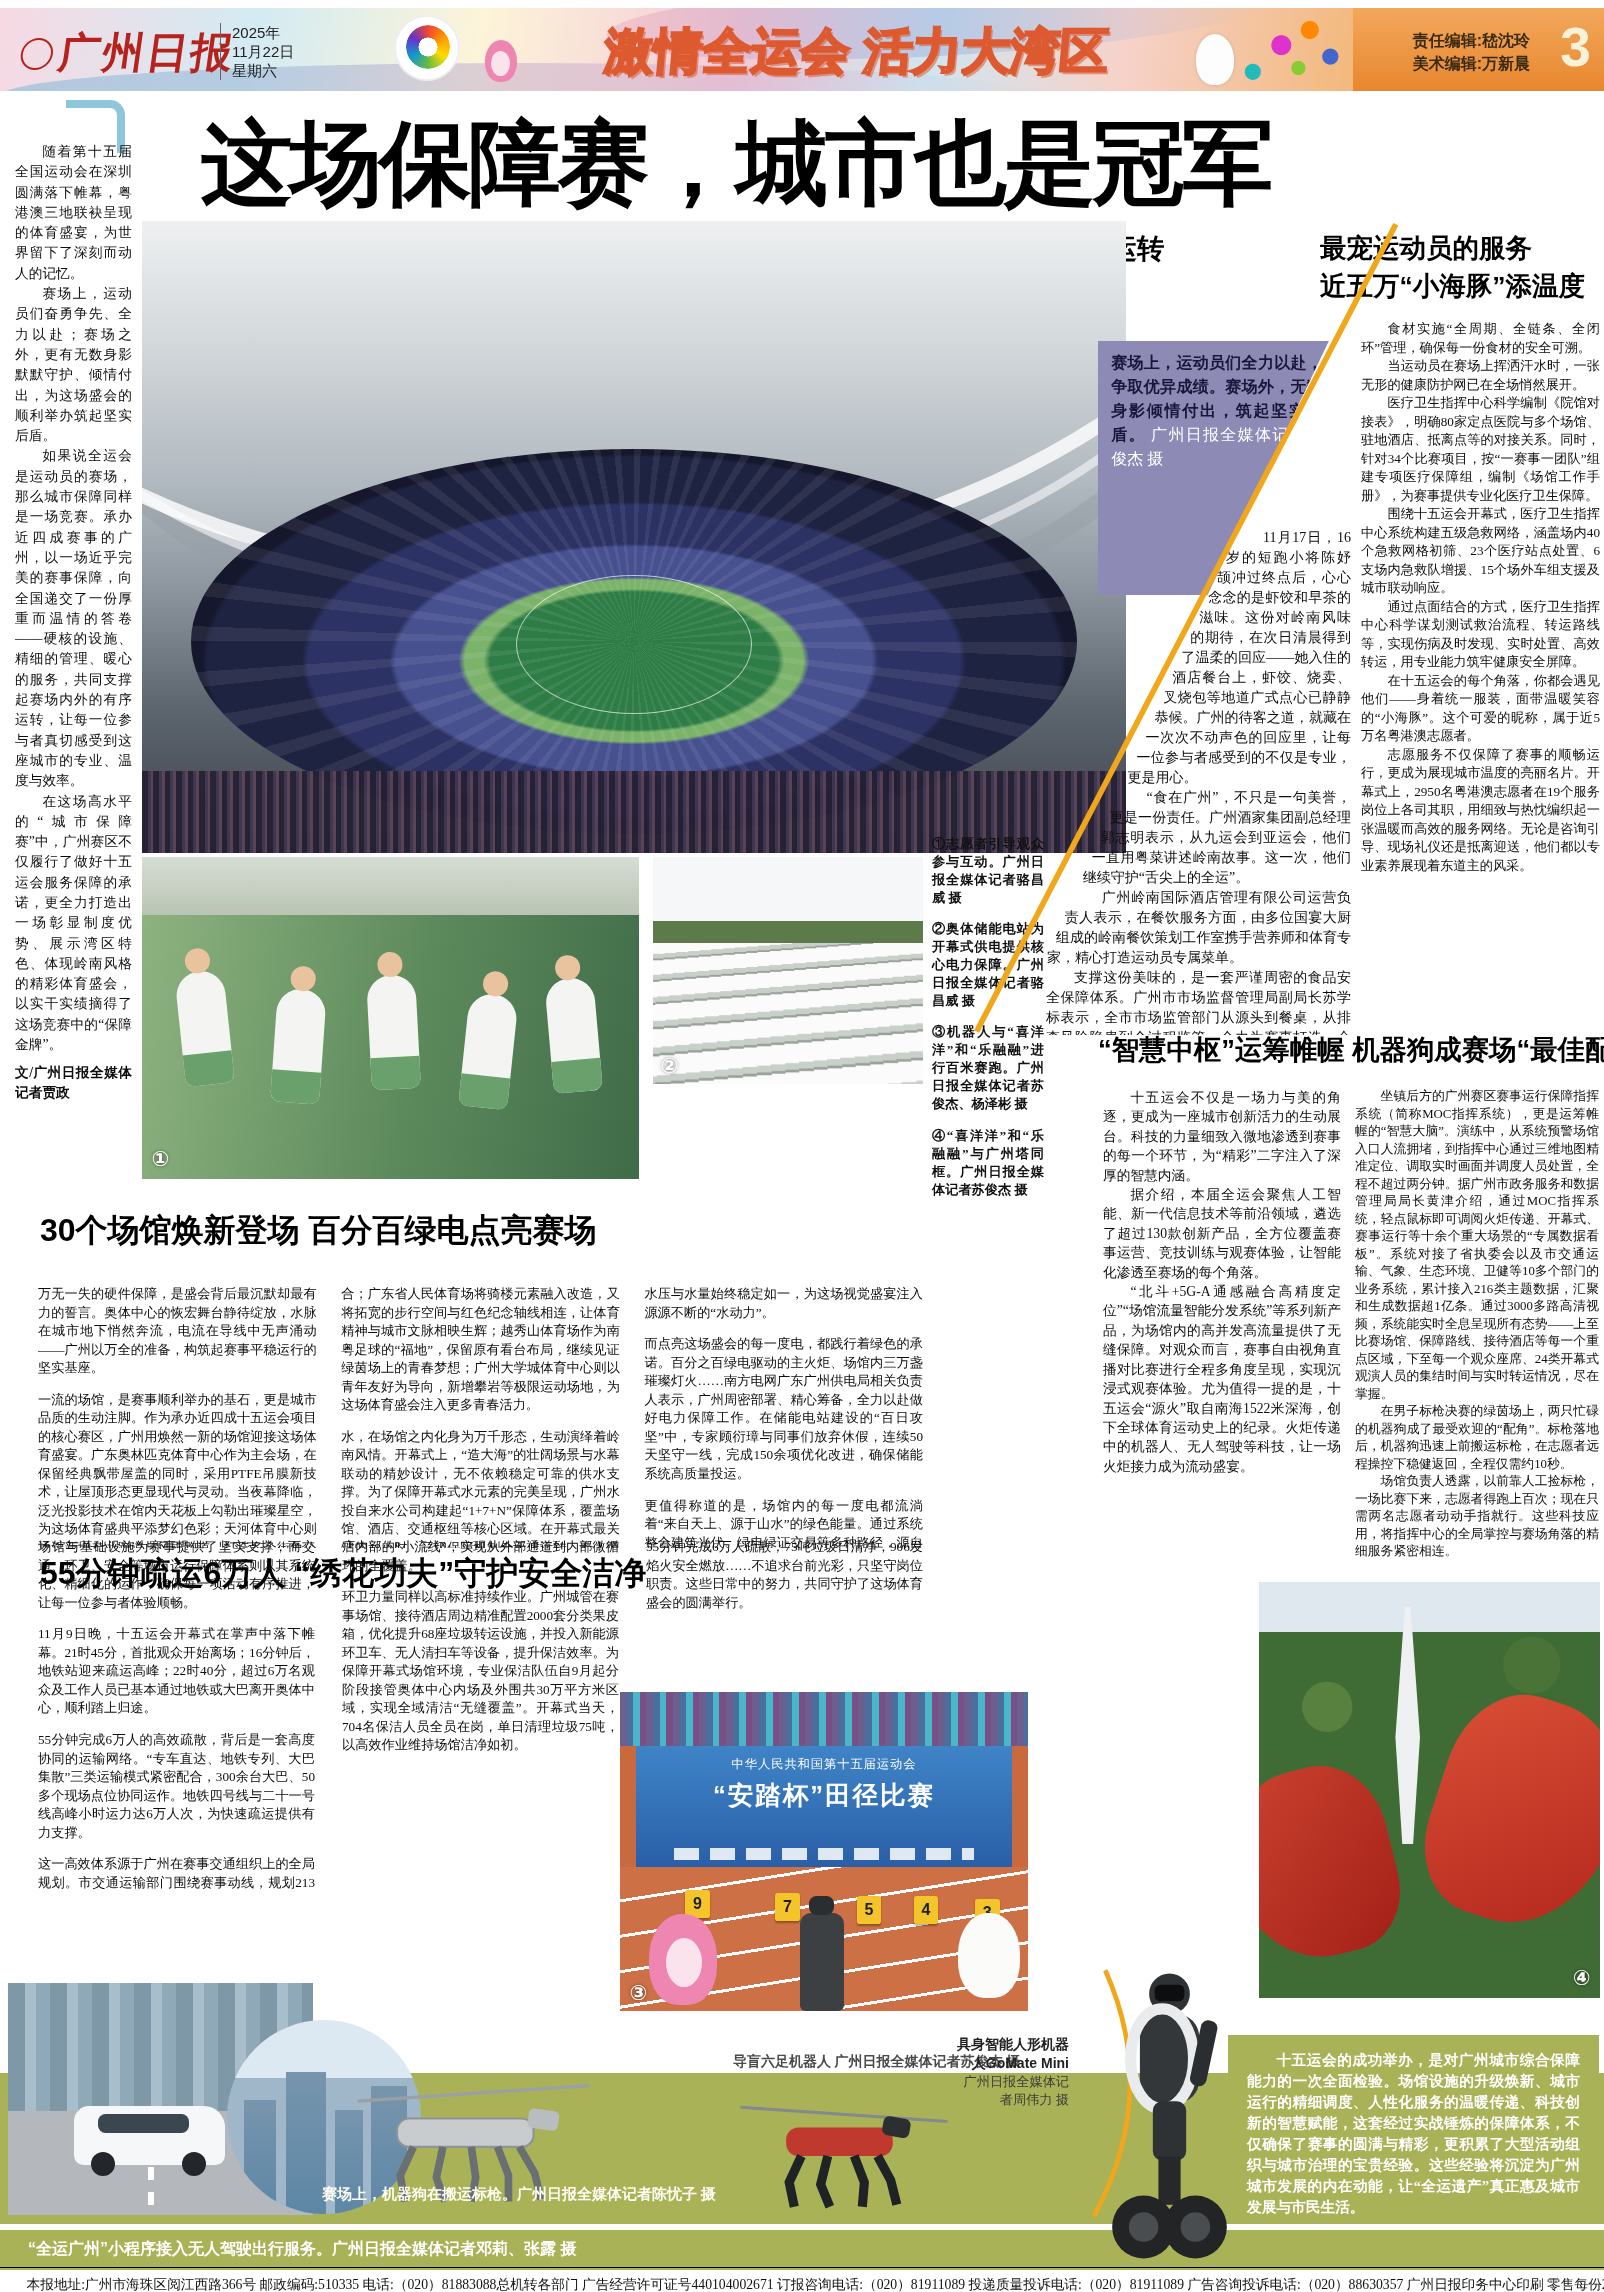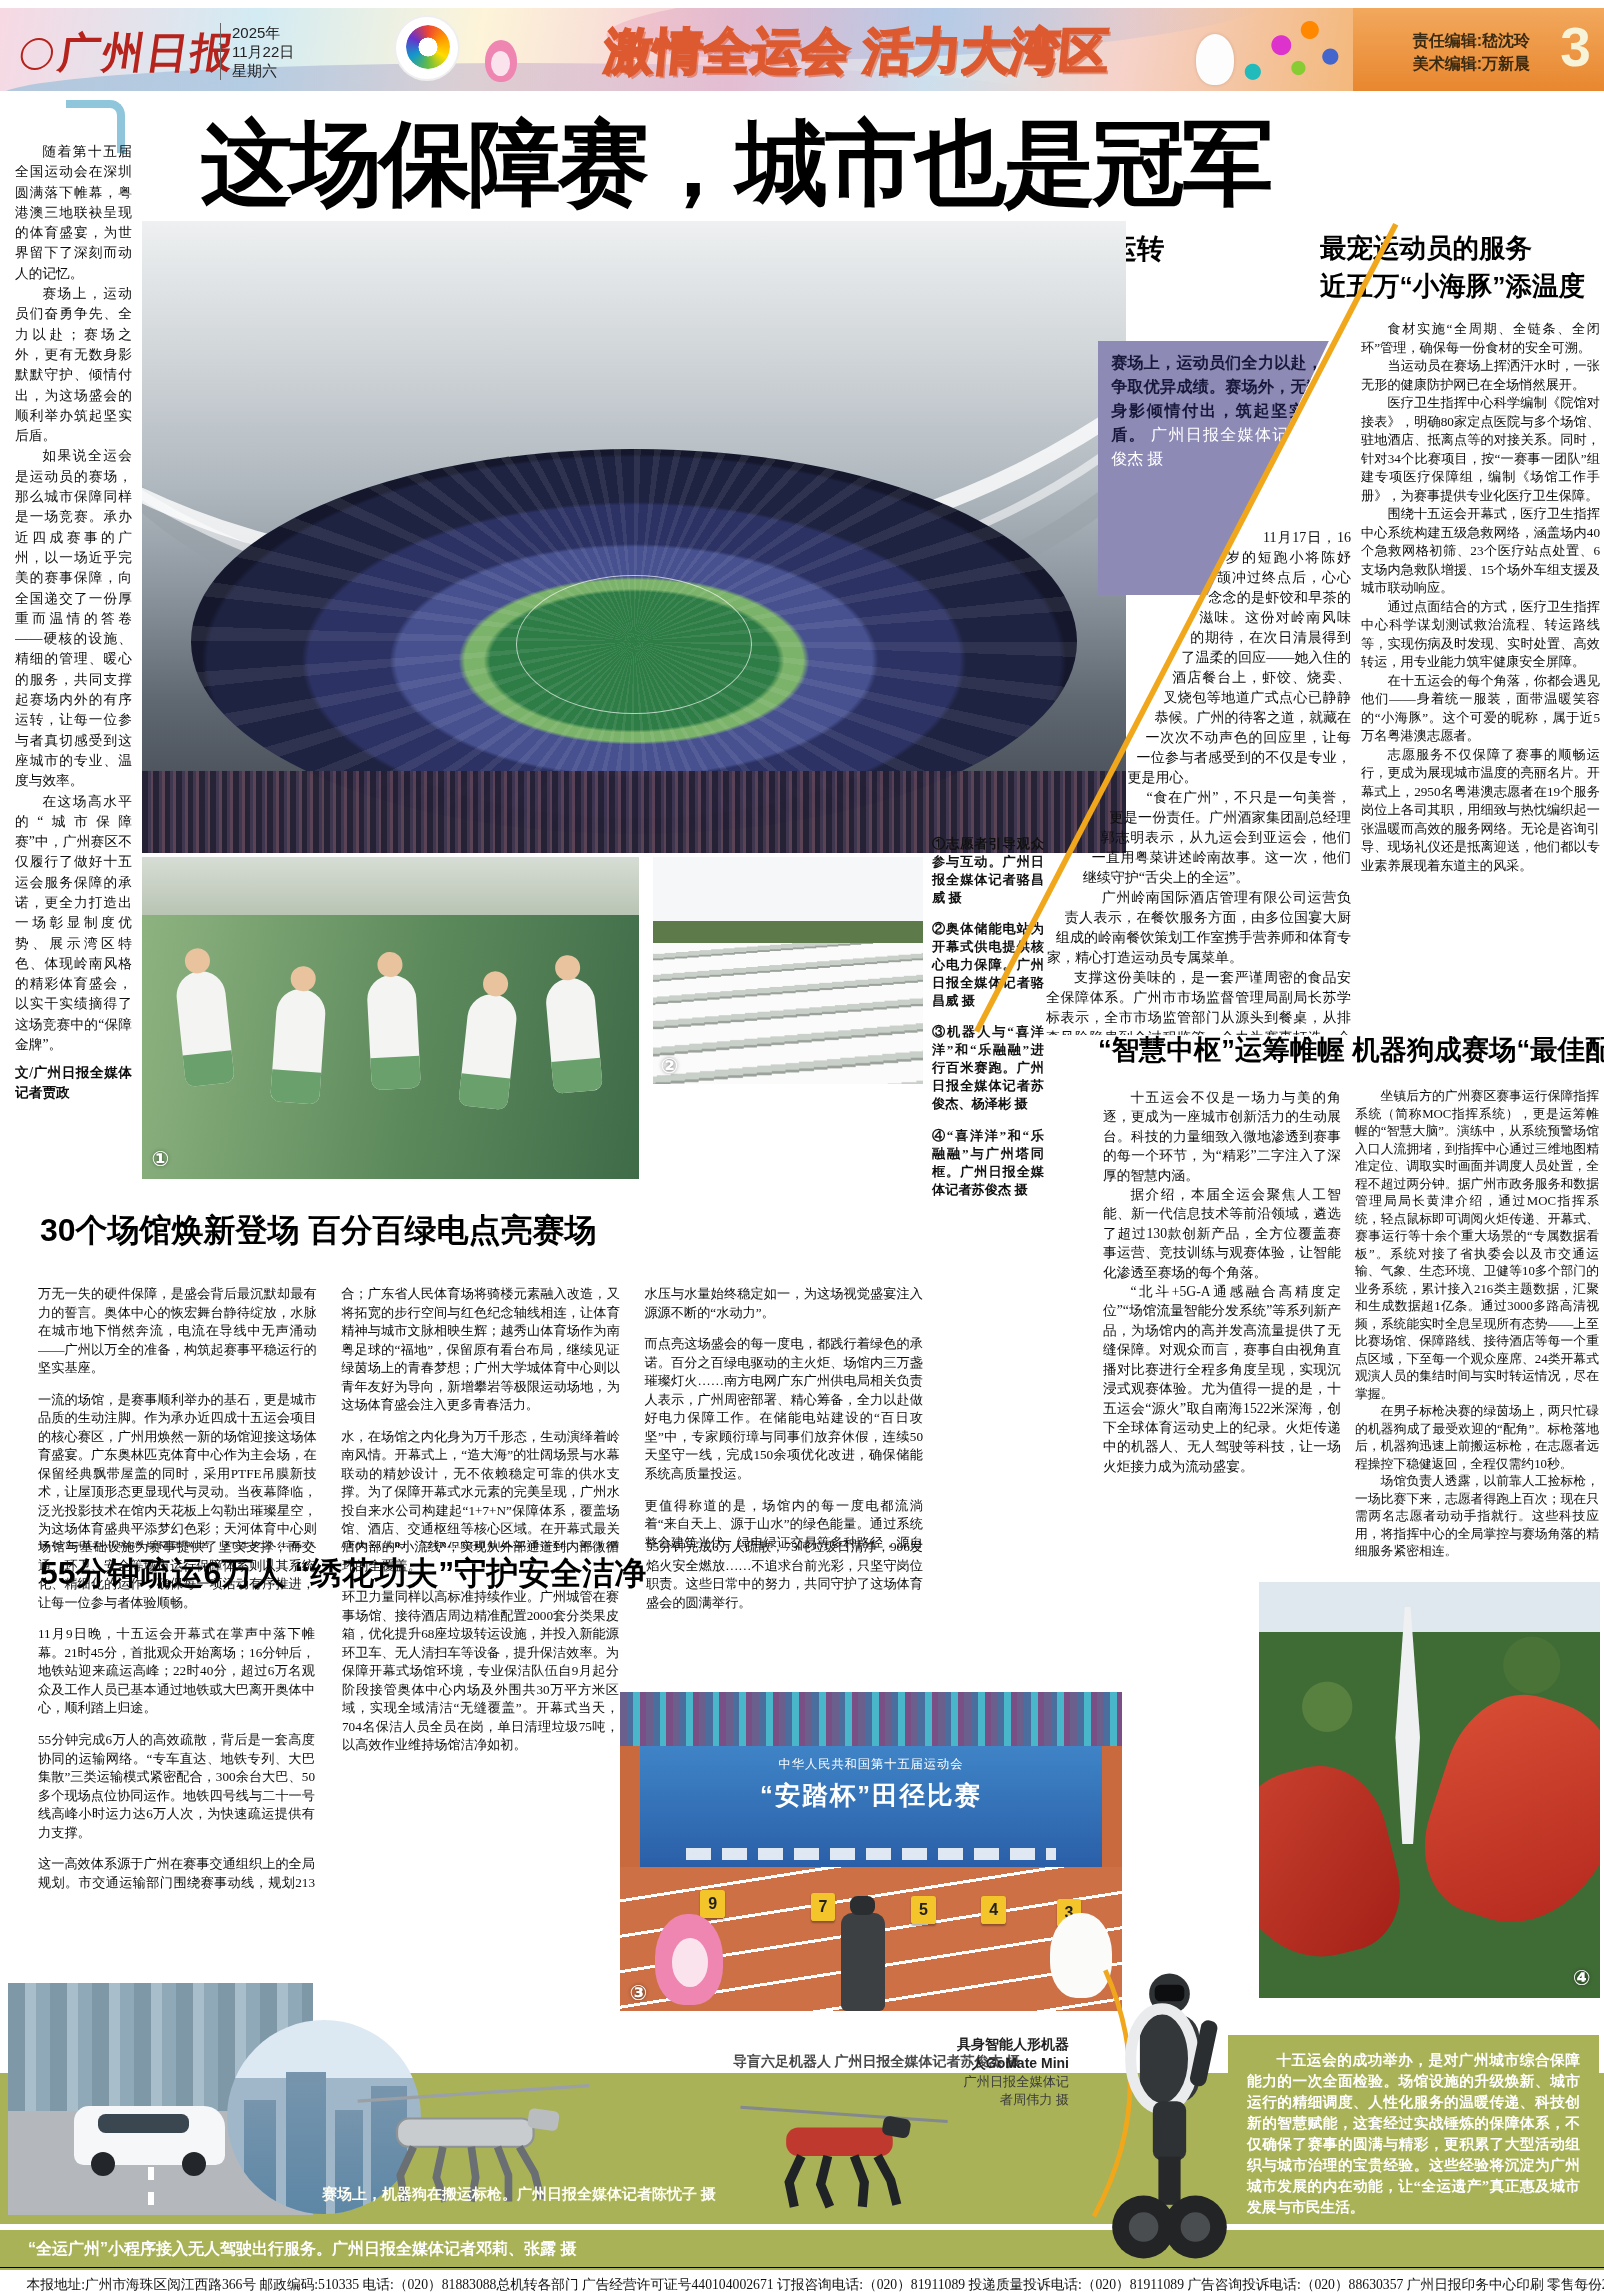--- a/index.html
+++ b/index.html
@@ -118,21 +118,21 @@
   
   .sec-head{font-family:"Liberation Sans","DejaVu Sans",sans-serif;font-weight:900;font-size:32px;color:#000;white-space:nowrap;}
   .venues-head{left:40px;top:1209px;}
   .vcols{left:38px;top:1272px;width:885px;height:276px;display:flex;gap:24.6px;overflow:hidden;}
   .vcols .c{width:279px;font-size:13.2px;line-height:18.5px;text-align:justify;overflow:hidden;}
   .transport-head{left:40px;top:1552px;}
   .tcols{left:38px;top:1525px;width:885px;height:367px;display:flex;gap:27px;overflow:hidden;}
   .tcols .c{width:279px;font-size:13.2px;line-height:18.5px;text-align:justify;overflow:hidden;}
 
   
-  .track{left:620px;top:1692px;width:502px;height:319px;background:#c96a3e;}
+  .track{left:620px;top:1692px;width:408px;height:319px;background:#c96a3e;}
   .track .stands{position:absolute;left:0;top:0;right:0;height:17%;
     background:repeating-linear-gradient(90deg,#6b5f8e 0 6.6px,#4a6f9e 6.6px 13.2px,#49b7c9 13.2px 20px,#7a4f86 20px 26.5px);}
   .track .board{position:absolute;left:4%;top:17%;right:4%;height:38%;
     background:linear-gradient(180deg,#3f84c7,#2a5fa8);color:#fff;text-align:center;
     font-family:"Liberation Sans","DejaVu Sans",sans-serif;}
   .track .board .b1{margin-top:9.5px;font-size:12.3px;letter-spacing:0.9px;}
   .track .board .b2{margin-top:5.7px;font-size:25.6px;font-weight:900;letter-spacing:1.9px;}
   .track .board .sponsors{position:absolute;left:10%;bottom:7.6px;right:10%;height:11.4px;
     background:repeating-linear-gradient(90deg,rgba(255,255,255,.85) 0 24.6px,transparent 24.6px 36px);}
   .track .lanes{position:absolute;left:0;right:0;top:55%;bottom:0;

